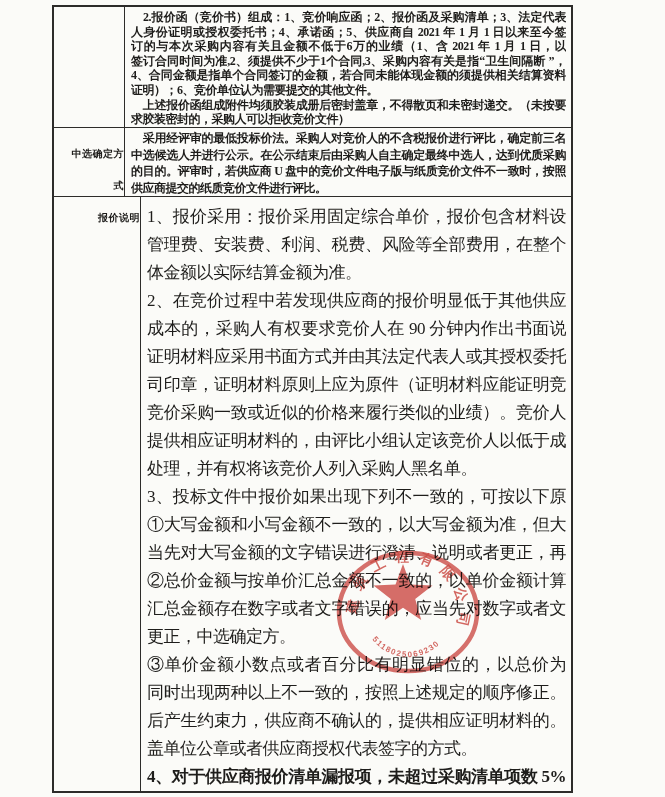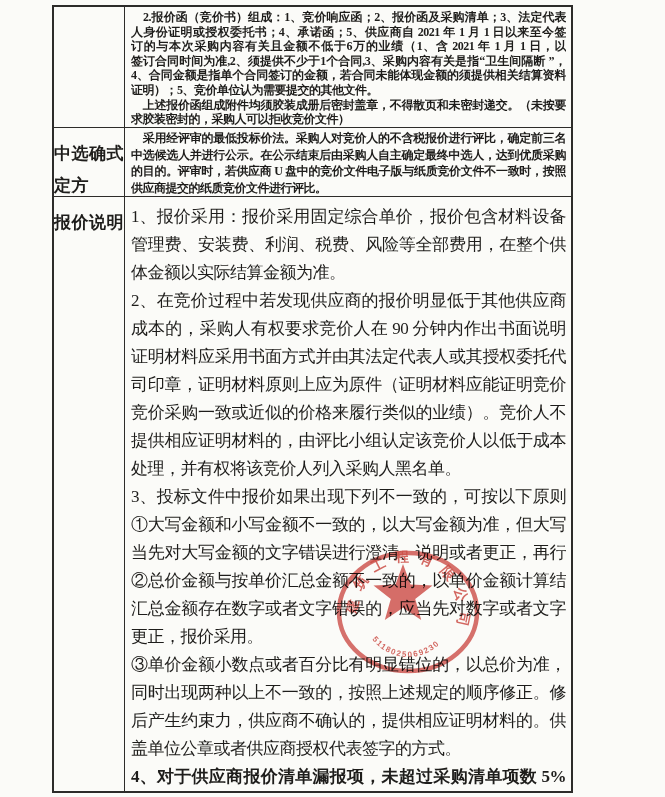--- a/index.html
+++ b/index.html
@@ -17,22 +17,22 @@
     border:2px solid #2d2c2a;
     box-sizing:border-box;
     display:flex;flex-direction:column;
     background:transparent;
   }
   .t-row{display:flex;box-sizing:border-box;border-bottom:1.5px solid #2d2c2a;}
   .t-row:last-child{border-bottom:none;flex:1;}
   .label-cell{
     width:71px;flex:none;box-sizing:border-box;
     border-right:1.5px solid #2d2c2a;
-    display:flex;flex-direction:row;align-items:flex-start;
-    font-weight:bold;font-size:17px;letter-spacing:0.5px;
+    display:flex;flex-direction:column;align-items:flex-end;
+    font-weight:bold;font-size:10px;letter-spacing:0.5px;
   }
   .content-cell{
     flex:1;box-sizing:border-box;overflow:hidden;
     padding:0 5px 0 6px;
   }
   .line{
     text-align:justify;text-align-last:auto;
     overflow:hidden;white-space:normal;
   }
   .line.fill{text-align-last:justify;}
@@ -40,21 +40,21 @@
   .r1 .content-cell{padding-top:3px;}
   .r1 .line{line-height:14.6px;font-size:12px;letter-spacing:-0.5px;font-weight:bold;height:14.6px;}
   .r2{height:69px;}
   .r2 .content-cell{padding-top:2px;}
   .r2 .line{line-height:16.5px;font-size:12px;letter-spacing:-0.5px;font-weight:bold;height:16.5px;}
   .r2 .label-cell{padding-top:10px;}
   .r2 .label-line{line-height:32px;}
   .r3 .content-cell{padding-top:6px;}
   .r3 .line{line-height:28px;font-size:17px;letter-spacing:-0.5px;height:28px;}
   .r3 .line.emph{font-weight:bold;}
-  .r3 .label-cell{padding-top:14px;}
+  .r3 .label-cell{padding-top:14px;margin-left:16px;}
   .seal{
     position:absolute;left:328px;top:545px;
     width:160px;height:135px;
     mix-blend-mode:multiply;opacity:0.88;
     pointer-events:none;
   }
 </style>
 </head>
 <body>
 
@@ -63,21 +63,21 @@
   <div class="doc-table">
 
     <div class="t-row r1">
       <div class="label-cell"></div>
       <div class="content-cell">
         <div class="line fill">　2.报价函（竞价书）组成：1、竞价响应函；2、报价函及采购清单；3、法定代表</div>
         <div class="line fill">人身份证明或授权委托书；4、承诺函；5、供应商自 2021 年 1 月 1 日以来至今签</div>
         <div class="line fill">订的与本次采购内容有关且金额不低于6万的业绩（1、含 2021 年 1 月 1 日，以</div>
         <div class="line fill">签订合同时间为准,2、须提供不少于1个合同,3、采购内容有关是指“卫生间隔断 ”，</div>
         <div class="line fill">4、合同金额是指单个合同签订的金额，若合同未能体现金额的须提供相关结算资料</div>
-        <div class="line">证明）；5、竞价单位认为需要提交的其他文件。</div>
+        <div class="line">证明）；6、竞价单位认为需要提交的其他文件。</div>
         <div class="line fill">　上述报价函组成附件均须胶装成册后密封盖章，不得散页和未密封递交。（未按要</div>
         <div class="line">求胶装密封的，采购人可以拒收竞价文件）</div>
       </div>
     </div>
 
     <div class="t-row r2">
       <div class="label-cell">
         <div class="label-line">中选确定方</div>
         <div class="label-line">式</div>
       </div>
@@ -102,21 +102,21 @@
         <div class="line fill">证明材料应采用书面方式并由其法定代表人或其授权委托代理人签字按手印或盖公</div>
         <div class="line fill">司印章，证明材料原则上应为原件（证明材料应能证明竞价人近期以来，曾以与本次</div>
         <div class="line fill">竞价采购一致或近似的价格来履行类似的业绩）。竞价人不能按时合理说明或者不能</div>
         <div class="line fill">提供相应证明材料的，由评比小组认定该竞价人以低于成本报价竞标，其报价作无效</div>
         <div class="line">处理，并有权将该竞价人列入采购人黑名单。</div>
         <div class="line">3、投标文件中报价如果出现下列不一致的，可按以下原则进行修改：</div>
         <div class="line fill">①大写金额和小写金额不一致的，以大写金额为准，但大写金额文字存在错误的，应</div>
         <div class="line">当先对大写金额的文字错误进行澄清、说明或者更正，再行修正。</div>
         <div class="line fill">②总价金额与按单价汇总金额不一致的，以单价金额计算结果为准，但单价或者单价</div>
         <div class="line fill">汇总金额存在数字或者文字错误的，应当先对数字或者文字错误进行澄清、说明或者</div>
-        <div class="line">更正，报价采用。</div>
+        <div class="line">更正，中选确定方。</div>
         <div class="line">③单价金额小数点或者百分比有明显错位的，以总价为准，修正单价。</div>
         <div class="line fill">同时出现两种以上不一致的，按照上述规定的顺序修正。修正后的报价经供应商确认</div>
         <div class="line fill">后产生约束力，供应商不确认的，提供相应证明材料的。供应商确认采取书面且加</div>
         <div class="line">盖单位公章或者供应商授权代表签字的方式。</div>
         <div class="line fill emph">4、对于供应商报价清单漏报项，未超过采购清单项数 5%（含本数）且缺项累计金额</div>
       </div>
     </div>
 
   </div>
 

